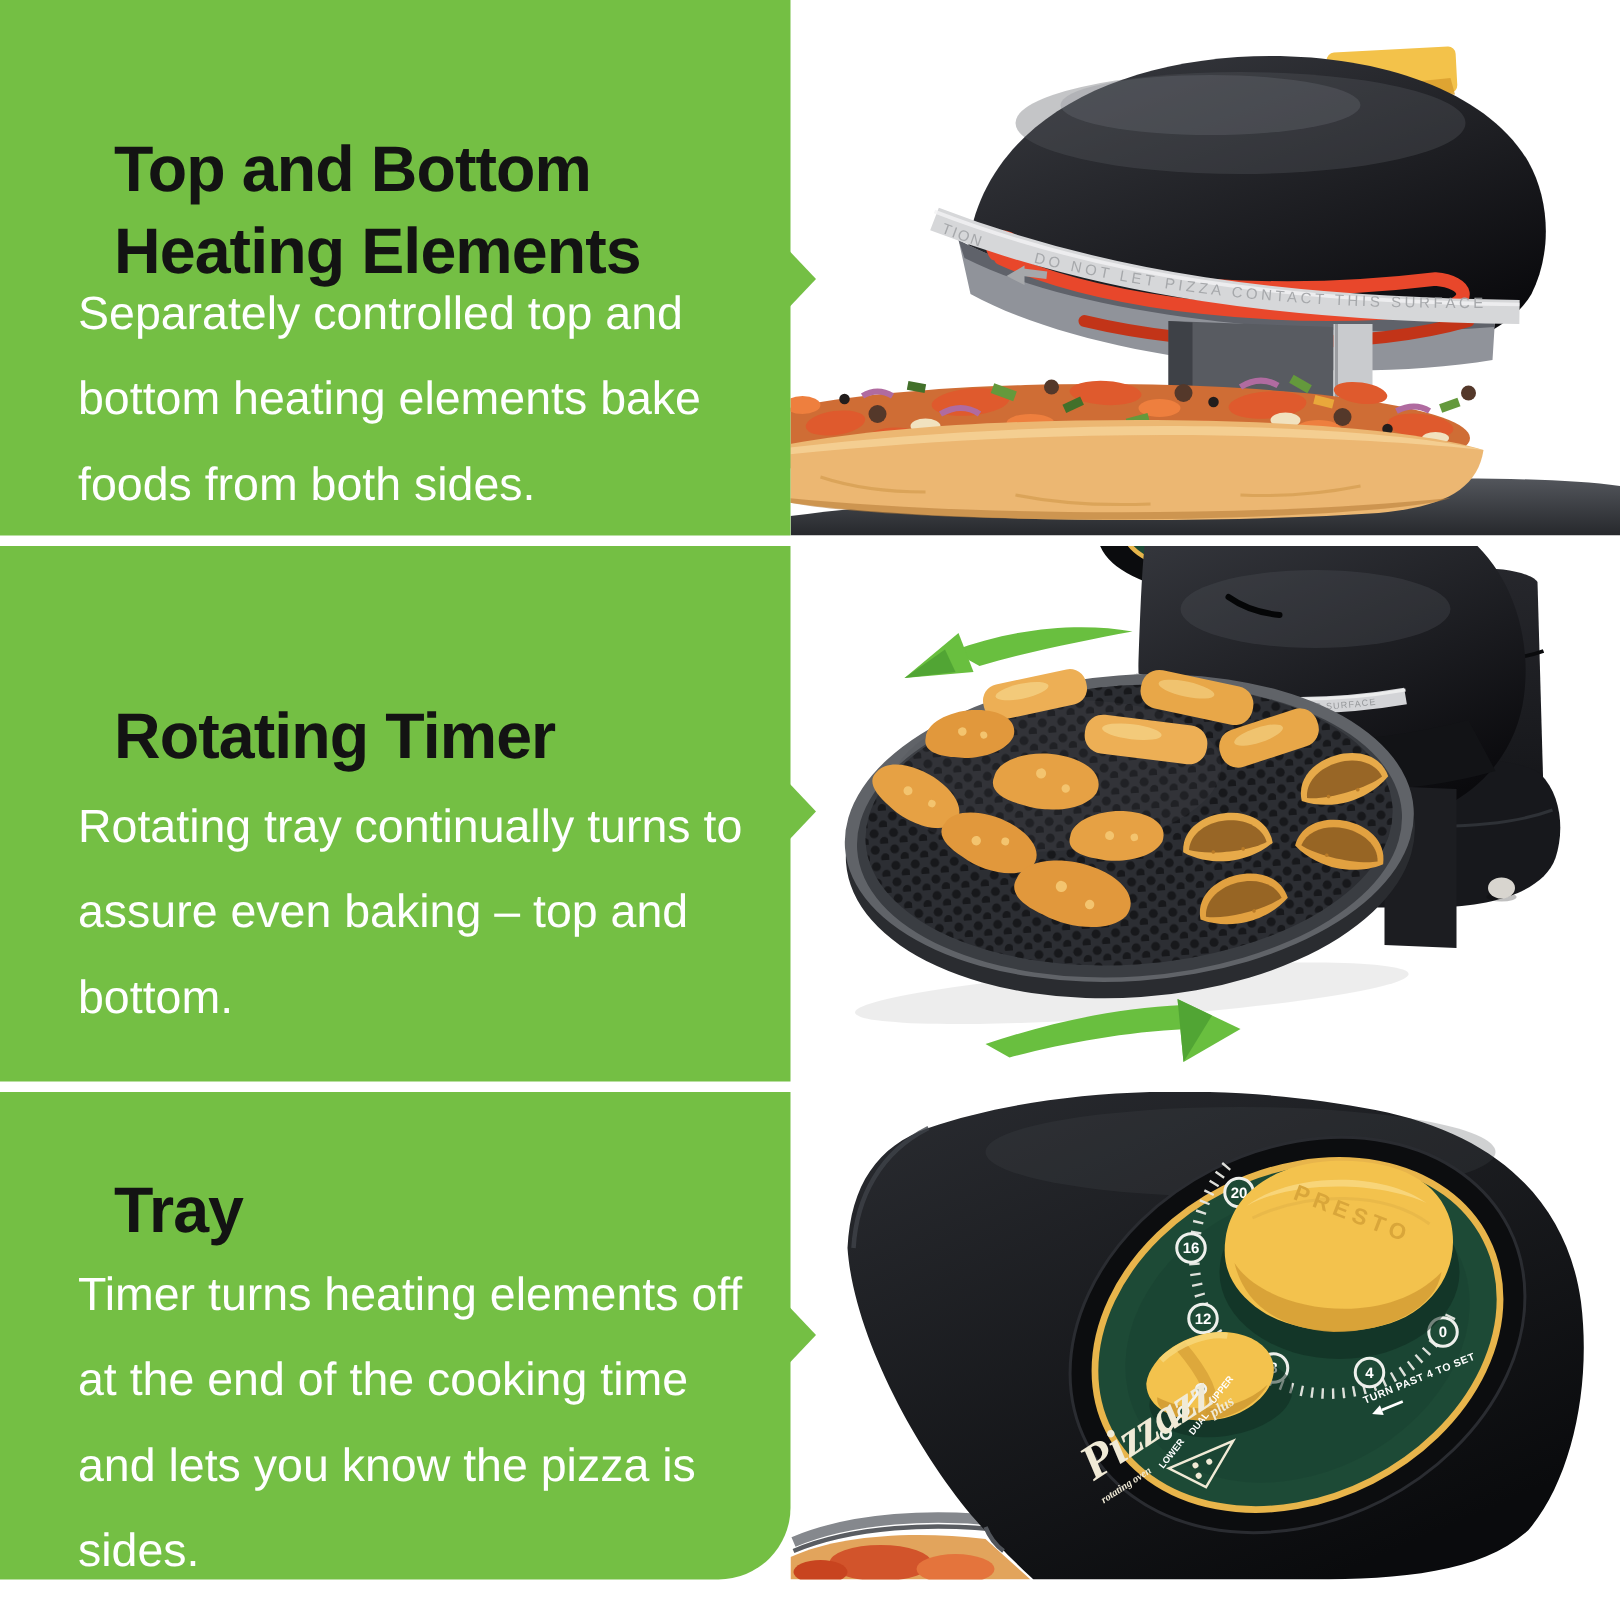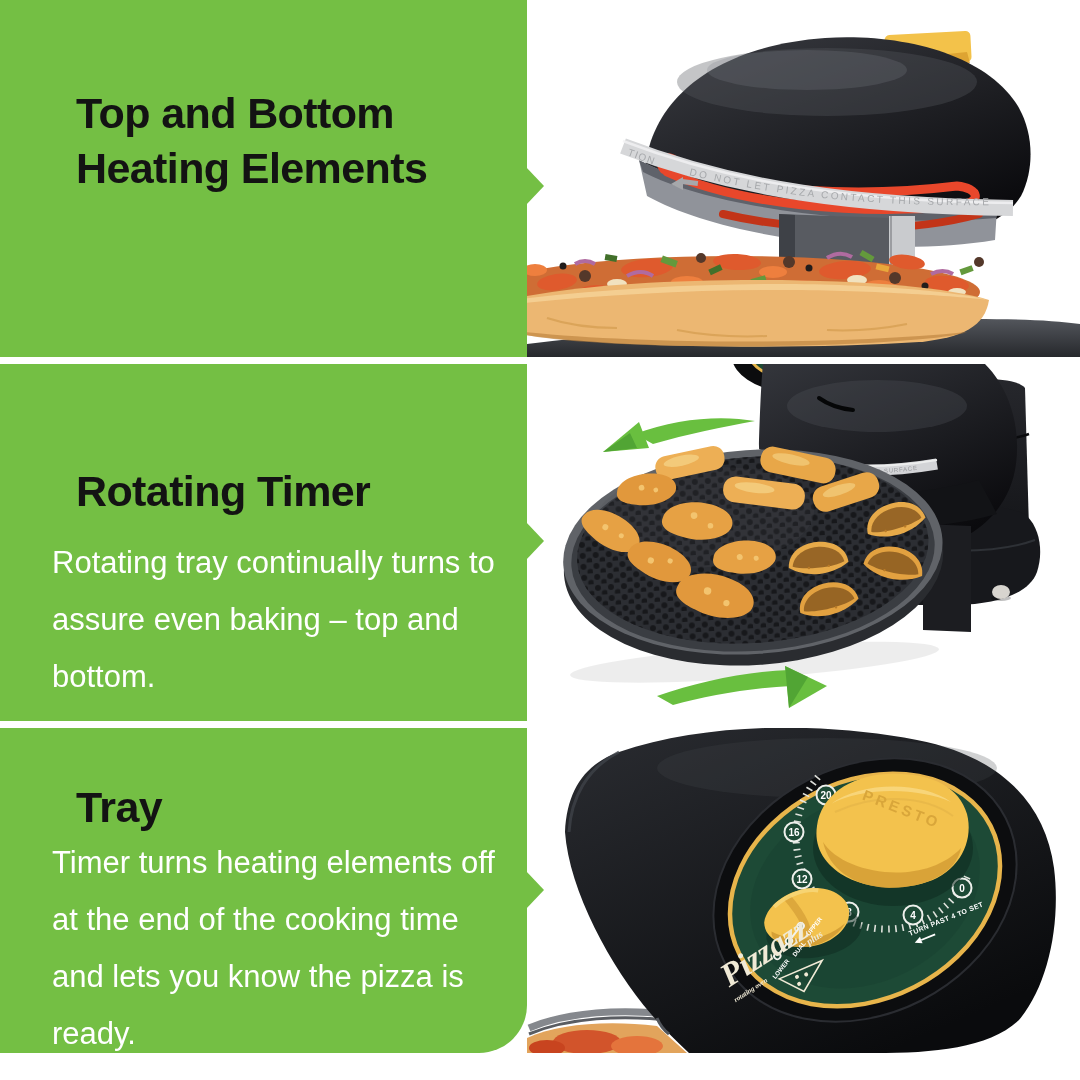--- a/index.html
+++ b/index.html
@@ -11,21 +11,21 @@
   .panel.s3{top:728px;height:325px;border-bottom-right-radius:48px;}
   .chev{position:absolute;left:526px;width:0;height:0;
         border-top:19px solid transparent;border-bottom:19px solid transparent;
         border-left:18px solid #74bf44;}
   .chev.c1{top:167px;} .chev.c2{top:522px;} .chev.c3{top:871px;}
   .heading{position:absolute;left:52px;width:445px;font-size:43px;line-height:55px;
            font-weight:700;color:#131313;letter-spacing:-0.6px;margin-left:24px;}
   .h1{top:86px;} .h2{top:464px;} .h3{top:780px;}
   .body-text{position:absolute;left:52px;width:458px;font-size:31px;line-height:57px;
              color:#ffffff;}
-  .b1{top:180px;} .b2{top:534px;} .b3{top:834px;}
+  .b1{top:180px;} .b2{top:522px;} .b3{top:834px;}
   .photo{position:absolute;left:527px;}
   .p1{top:0;} .p2{top:364px;} .p3{top:728px;}
   svg text{font-family:"Liberation Sans",sans-serif;}
   svg .script{font-family:"Liberation Serif",serif;font-style:italic;font-weight:700;}
 </style>
 </head>
 <body>
 
 <div class="canvas">
 
@@ -404,20 +404,21 @@
   </svg>
 
   <div class="panel s1"></div>
   <div class="panel s2"></div>
   <div class="panel s3"></div>
   <div class="chev c1"></div>
   <div class="chev c2"></div>
   <div class="chev c3"></div>
 
   <div class="heading h1">Top and Bottom Heating Elements</div>
+  <div class="body-text b1">Separately controlled top and bottom heating elements bake foods from both sides.</div>
 
   <div class="heading h2">Rotating Timer</div>
   <div class="body-text b2">Rotating tray continually turns to assure even baking – top and bottom.</div>
 
   <div class="heading h3">Tray</div>
-  <div class="body-text b3">Timer turns heating elements off at the end of the cooking time and lets you know the pizza is ready.</div>
+  <div class="body-text b3">Timer turns heating elements off at the end of the cooking time and lets you know the pizza is sides.</div>
 
 </div>
 
 </body></html>

